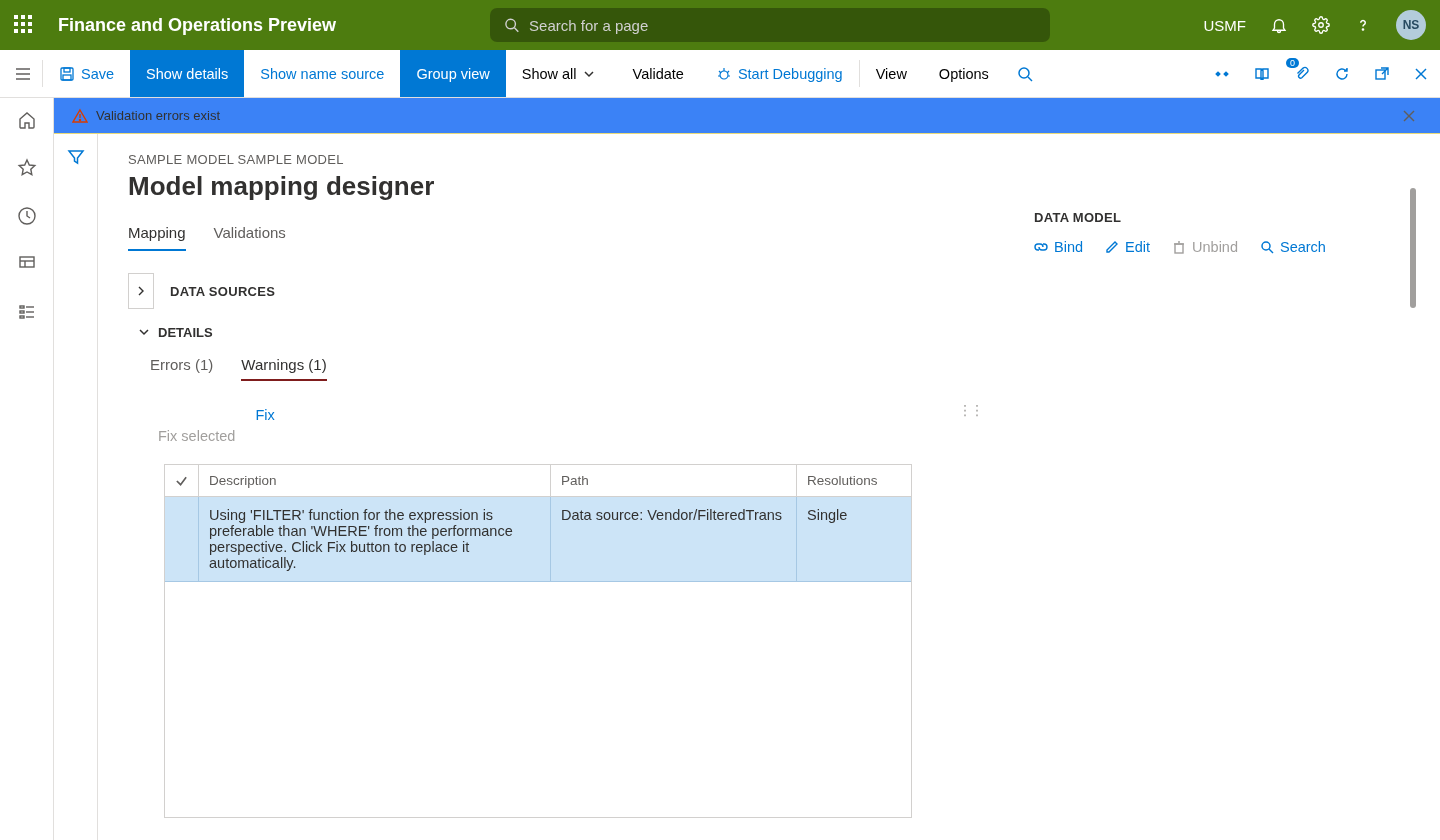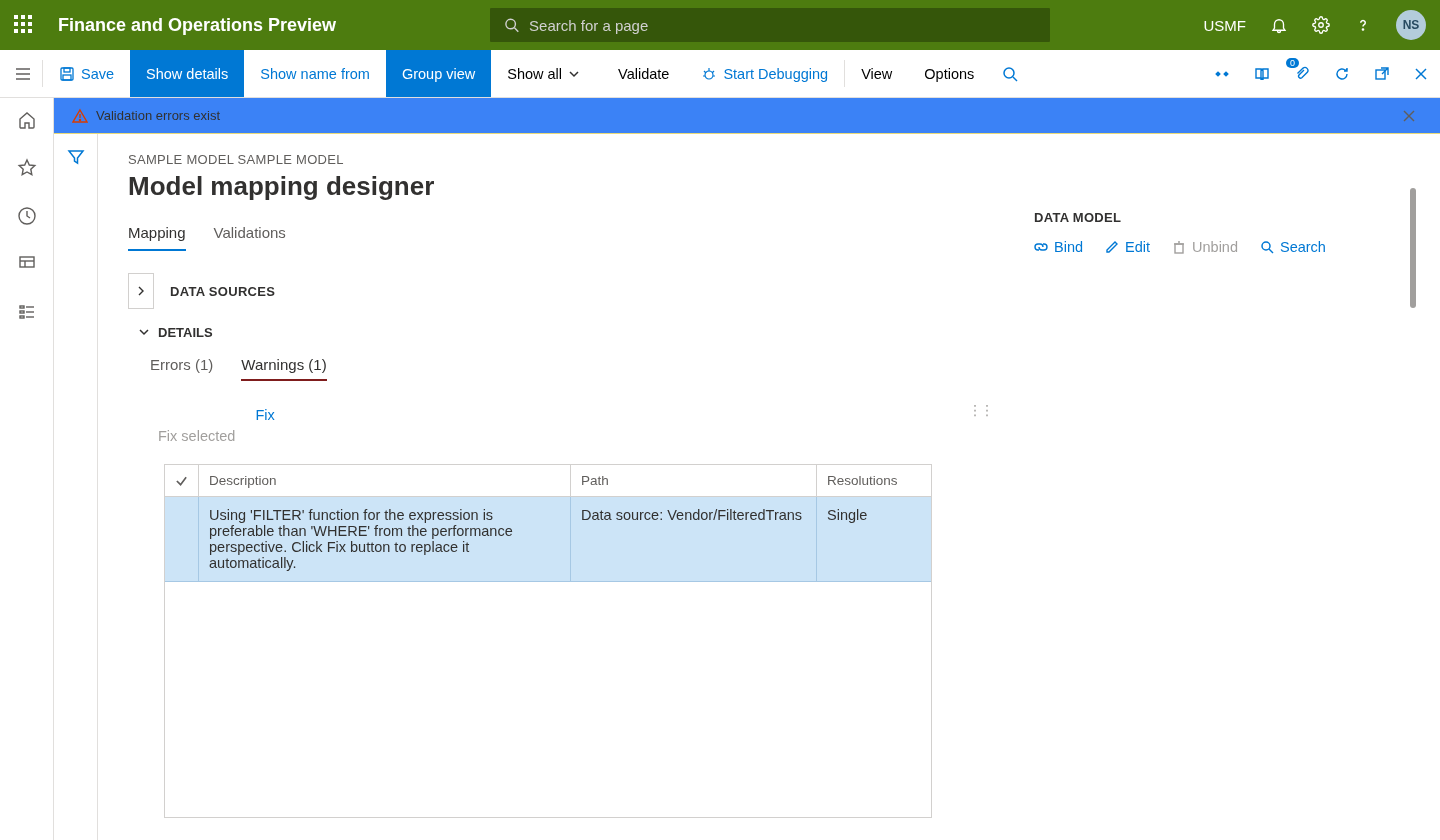--- a/index.html
+++ b/index.html
@@ -3,21 +3,21 @@
 <meta charset="utf-8">
 <style>
 * { box-sizing: border-box; margin: 0; padding: 0; }
 body { font-family: "Segoe UI", Tahoma, sans-serif; font-size: 14px; color: #323130; background: #fff; overflow: hidden; }
 
 .topbar { background: #4d7c0f; color: #fff; height: 50px; display: flex; align-items: center; padding: 4px 14px; }
 .waffle { width: 20px; height: 20px; display: grid; grid-template-columns: repeat(3,4px); grid-template-rows: repeat(3,4px); gap: 3px; margin-right: 24px; cursor: pointer; }
 .waffle span { background: #fff; }
 .app-title { font-size: 18px; font-weight: 600; }
 .search-wrap { flex: 1; display: flex; justify-content: center; }
-.hdr-search { width: 560px; background: rgba(0,0,0,0.3); border-radius: 1px; display: flex; align-items: center; padding: 0 14px; height: 34px; color: #d0d0d0; }
+.hdr-search { width: 560px; background: rgba(0,0,0,0.3); border-radius: 7px; display: flex; align-items: center; padding: 0 14px; height: 34px; color: #d0d0d0; }
 .hdr-search svg { margin-right: 10px; }
 .hdr-search input { background: transparent; border: none; color: #d0d0d0; font-size: 15px; outline: none; width: 100%; }
 .hdr-search input::placeholder { color: #d0d0d0; }
 .topbar .right { display: flex; align-items: center; gap: 24px; }
 .avatar { width: 30px; height: 30px; border-radius: 50%; background: #b3ccdb; color: #274a60; display: flex; align-items: center; justify-content: center; font-size: 12px; font-weight: 600; }
 
 .toolbar { height: 48px; border-bottom: 1px solid #e1dfdd; display: flex; align-items: stretch; padding-left: 14px; background: #fff; }
 .toolbar .btn { display: flex; align-items: center; padding: 0 16px; font-size: 14.5px; cursor: pointer; border: none; background: transparent; white-space: nowrap; }
 .toolbar .btn.primary { background: #0078d4; color: #fff; }
 .toolbar .btn.linkish { color: #0078d4; }
@@ -32,21 +32,21 @@
 .leftnav { width: 54px; border-right: 1px solid #e1dfdd; display: flex; flex-direction: column; align-items: center; padding-top: 12px; gap: 28px; }
 .leftnav .nav-ic { cursor: pointer; color: #605e5c; }
 
 .banner { background: #3b82f6; border-bottom: 1px solid #e8d97a; height: 36px; display: flex; align-items: center; padding: 0 18px; font-size: 13px; color: #323130; position: relative; }
 .banner svg { margin-right: 8px; }
 .banner .close { position: absolute; right: 16px; cursor: pointer; }
 
 .content-wrap { flex: 1; display: flex; }
 .filter-strip { width: 44px; border-right: 1px solid #e1dfdd; display: flex; justify-content: center; padding-top: 14px; }
 .filter-strip svg { color: #0078d4; cursor: pointer; }
-.main { flex: 1; padding: 18px 30px 0 30px; display: flex; gap: 36px; overflow: hidden; position: relative; }
+.main { flex: 1; padding: 18px 30px 0 30px; display: flex; gap: 46px; overflow: hidden; position: relative; }
 .left-col { flex: 1; min-width: 0; }
 .right-col { width: 400px; padding-top: 58px; }
 .right-col-scroll { position: absolute; right: 24px; top: 54px; width: 6px; height: 120px; background: #a19f9d; border-radius: 3px; }
 
 .crumb { font-size: 13px; color: #605e5c; letter-spacing: .3px; }
 .page-title { font-size: 26px; font-weight: 600; margin-top: 4px; color: #323130; }
 .tabs { display: flex; gap: 28px; margin-top: 22px; border-bottom: none; }
 .tab { padding-bottom: 8px; color: #605e5c; font-size: 15px; cursor: pointer; }
 .tab.active { color: #323130; border-bottom: 2px solid #0078d4; }
 
@@ -138,21 +138,21 @@
   <div class="sep"></div>
   <button class="btn linkish">
     <svg width="16" height="16" viewBox="0 0 16 16" fill="none" stroke="#0078d4" stroke-width="1.3">
         <rect x="2" y="2" width="12" height="12" rx="1"></rect>
         <rect x="5" y="2" width="6" height="4"></rect>
         <rect x="4" y="9" width="8" height="5"></rect>
       </svg>
     <span>Save</span>
   </button>
   <button class="btn primary">Show details</button>
-  <button class="btn linkish">Show name from</button>
+  <button class="btn linkish">Show name source</button>
   <button class="btn primary">Group view</button>
   <button class="btn">
       <span>Show all</span> 
       <svg width="12" height="12" viewBox="0 0 12 12" style="margin-left:6px;">
         <path d="M2 4l4 4 4-4" fill="none" stroke="#323130" stroke-width="1.5"></path>
       </svg>
     </button>
   <button class="btn">Validate</button>
   <button class="btn linkish">
     <svg width="16" height="16" viewBox="0 0 16 16" fill="none" stroke="#0078d4" stroke-width="1.2">

